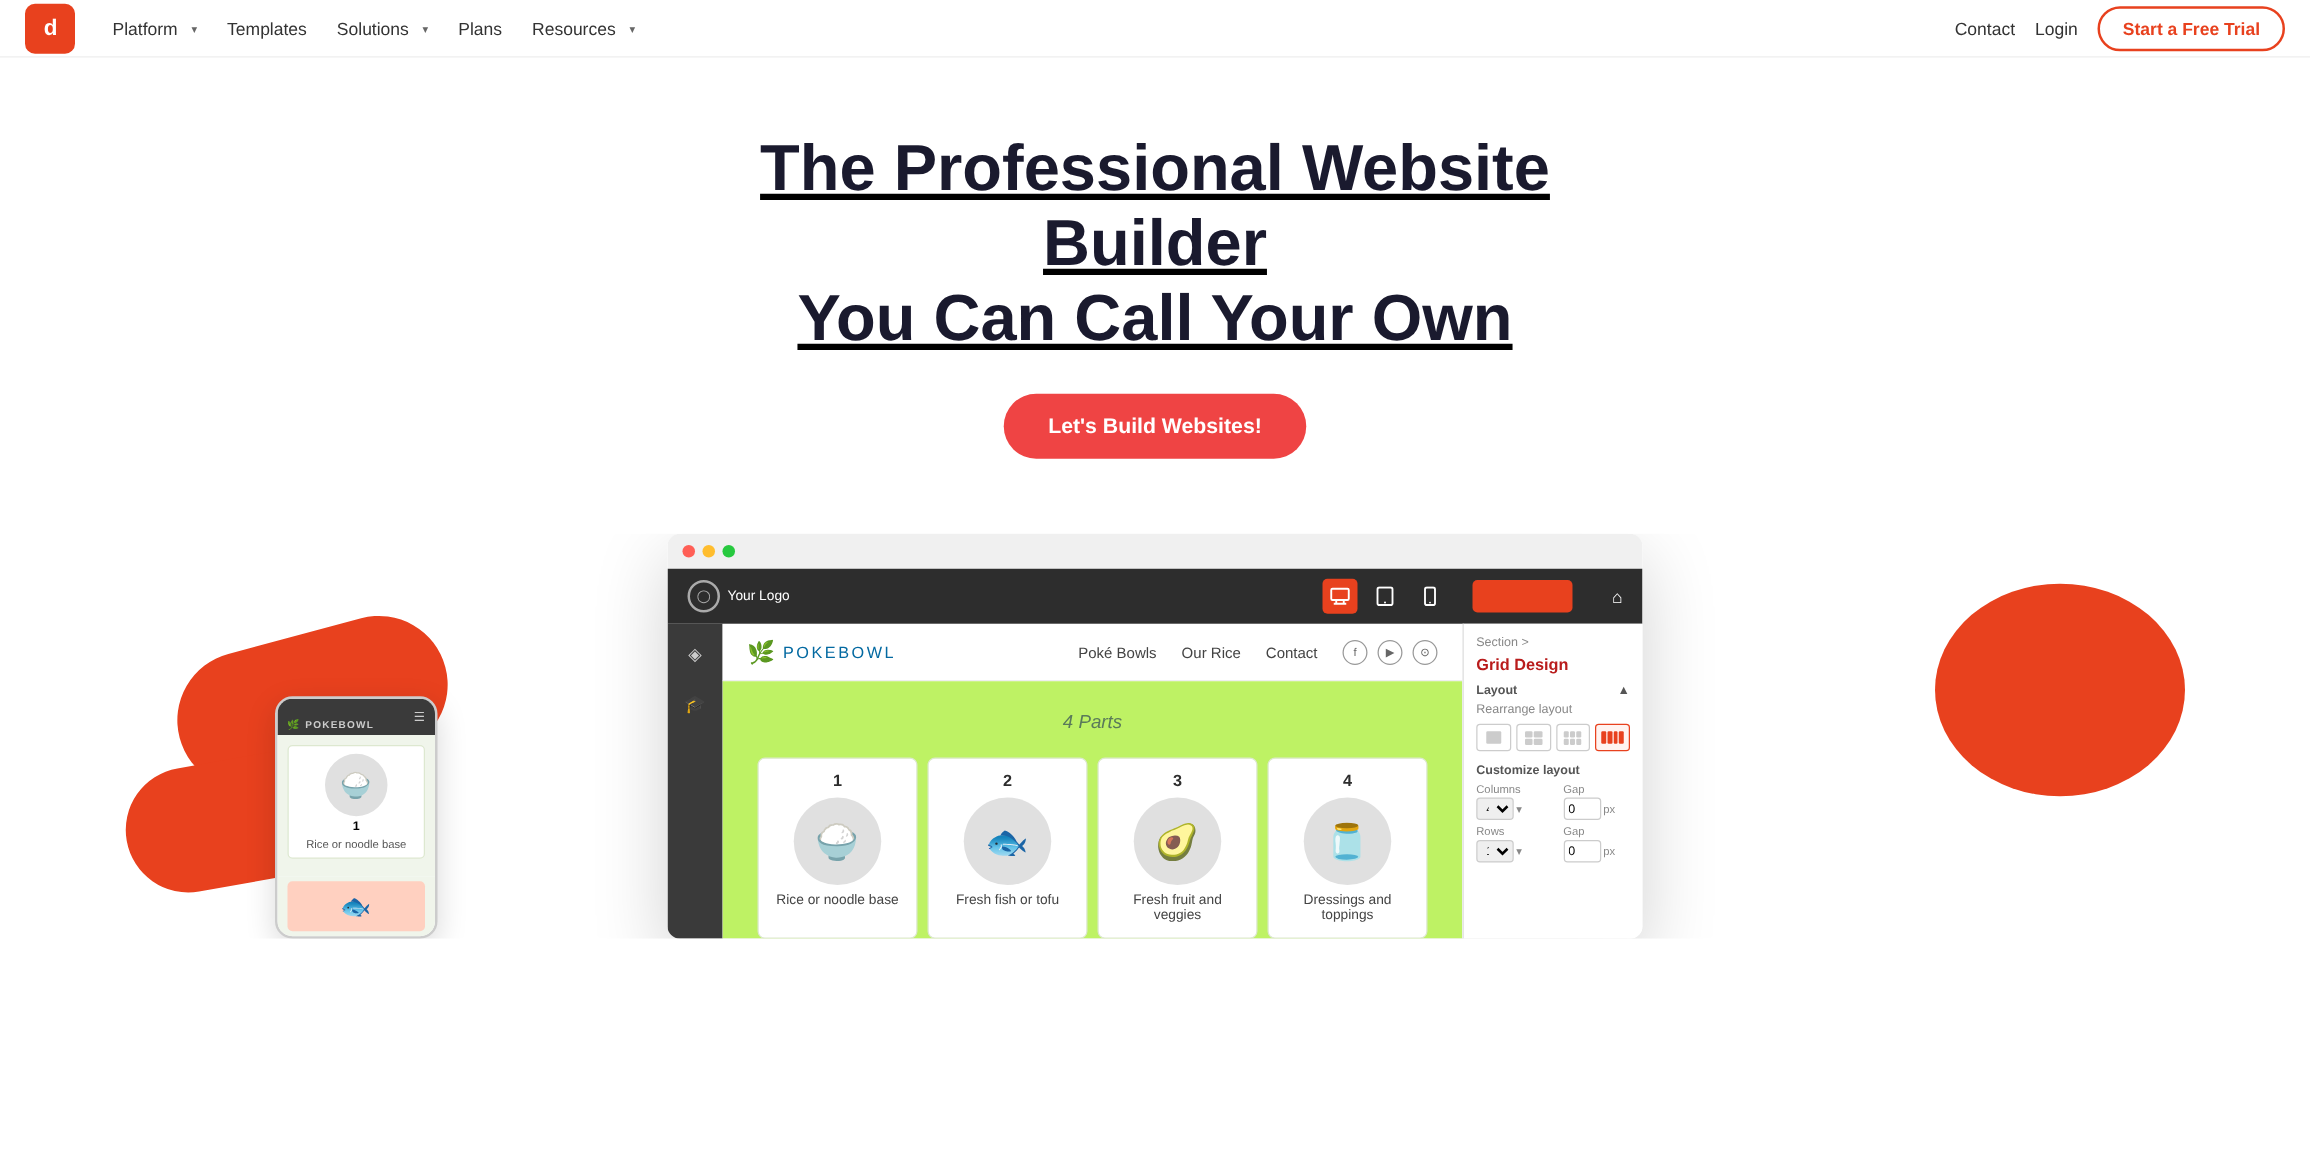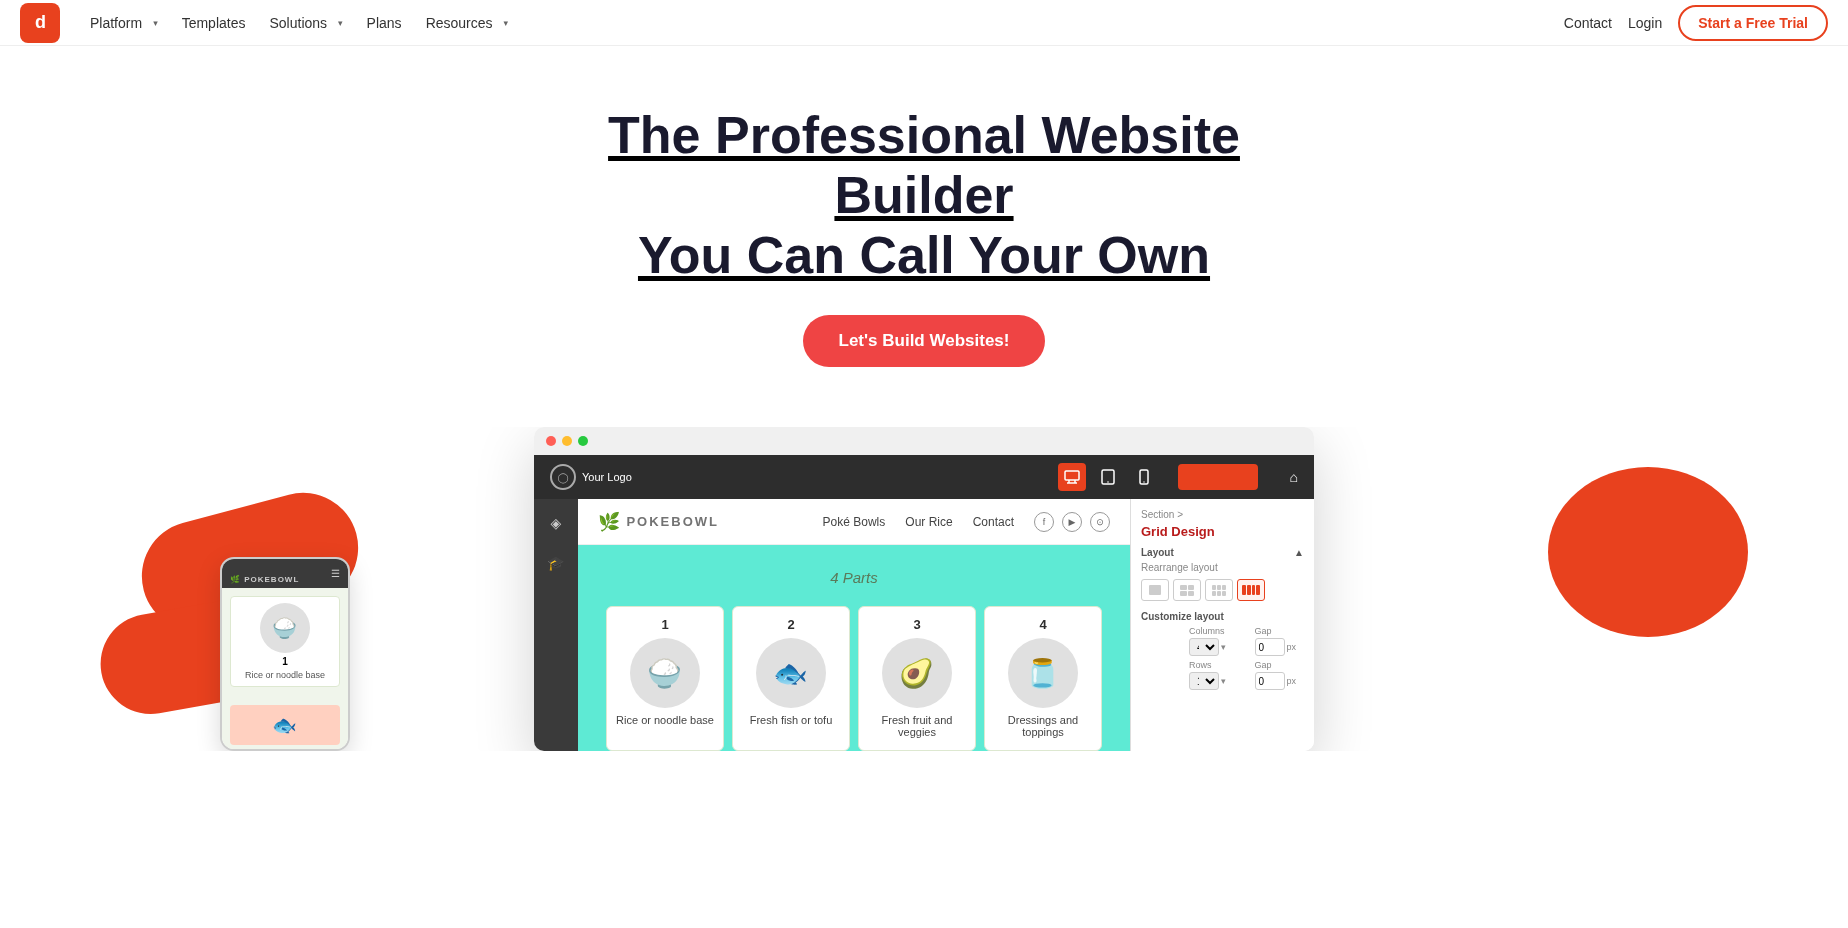--- a/index.html
+++ b/index.html
@@ -113,62 +113,62 @@
     
     .site-preview { flex: 1; overflow: hidden; }
 
     
     .poke-nav {
       background: #fff; border-bottom: 1px solid #eee;
       display: flex; align-items: center; padding: 0 20px; height: 46px;
     }
     .poke-logo { display: flex; align-items: center; gap: 6px; }
     .poke-logo-icon { color: #3a5a3a; font-size: 18px; }
-    .poke-logo-text { font-size: 13px; font-weight: 700; letter-spacing: 2px; color: #737373; }
+    .poke-logo-text { font-size: 13px; font-weight: 400; letter-spacing: 2px; color: #0369a1; }
     .poke-nav-links { display: flex; gap: 20px; margin-left: auto; }
     .poke-nav-link { font-size: 12px; color: #444; }
     .poke-social { display: flex; gap: 8px; margin-left: 20px; }
     .poke-social-icon { width: 20px; height: 20px; border-radius: 50%; border: 1px solid #999; display: flex; align-items: center; justify-content: center; font-size: 9px; color: #666; }
 
     
-    .poke-content { background: #5eead4; padding: 24px 20px 0; }
+    .poke-content { background: #bef264; padding: 24px 20px 0; }
     .poke-heading { text-align: center; margin-bottom: 20px; }
     .poke-heading .sub { font-style: italic; color: #5a7a5a; font-size: 15px; margin-bottom: 2px; }
     .poke-heading .main { font-size: 26px; font-weight: 900; color: #2d2d2d; letter-spacing: 1px; }
 
     
     .bowl-grid { display: grid; grid-template-columns: repeat(4, 1fr); gap: 8px; padding: 0 8px; }
     .bowl-item {
       background: #fff; border-radius: 6px; border: 1.5px solid #dde8d0;
       padding: 10px 8px 12px; display: flex; flex-direction: column; align-items: center; gap: 6px;
     }
     .bowl-number { font-size: 13px; font-weight: 700; color: #2d2d2d; }
     .bowl-img-placeholder {
       width: 70px; height: 70px; border-radius: 50%; background: #e0e0e0;
       display: flex; align-items: center; justify-content: center; font-size: 28px;
     }
     .bowl-label { font-size: 11px; color: #444; text-align: center; }
 
     
     .editor-panel {
-      width: 184px; background: #fff; border-left: 1px solid #ddd;
+      width: 144px; background: #fff; border-left: 1px solid #ddd;
       padding: 10px; flex-shrink: 0; font-size: 11px;
     }
     .panel-section { color: #888; font-size: 10px; margin-bottom: 4px; }
     .panel-title { font-size: 13px; font-weight: 700; color: #b91c1c; margin-bottom: 8px; }
     .panel-label { font-size: 10px; color: #555; font-weight: 600; margin: 8px 0 4px; display: flex; justify-content: space-between; }
     .panel-rearrange { color: #888; font-size: 10px; margin-bottom: 6px; }
     .layout-options { display: flex; gap: 4px; margin-bottom: 10px; }
     .layout-opt {
       width: 28px; height: 22px; border: 1px solid #ccc; border-radius: 3px;
       display: flex; align-items: center; justify-content: center; cursor: pointer;
     }
     .layout-opt.active { border-color: #e8411e; background: #fff3f0; }
     .panel-customize { font-size: 10px; color: #555; font-weight: 600; margin: 4px 0; }
-    .panel-row { display: flex; gap: 16px; align-items: center; margin-bottom: 4px; margin-left: 48px; }
+    .panel-row { display: flex; gap: 16px; align-items: center; margin-bottom: 4px; }
     .panel-input-group { display: flex; flex-direction: column; gap: 2px; flex: 1; }
     .panel-input-label { font-size: 9px; color: #888; }
     .panel-input { display: flex; align-items: center; gap: 2px; }
     .panel-input select, .panel-input input {
       border: 1px solid #ccc; border-radius: 3px; font-size: 10px;
       padding: 1px 3px; width: 30px; height: 18px;
     }
     .panel-input .unit { font-size: 9px; color: #888; }
 
     

